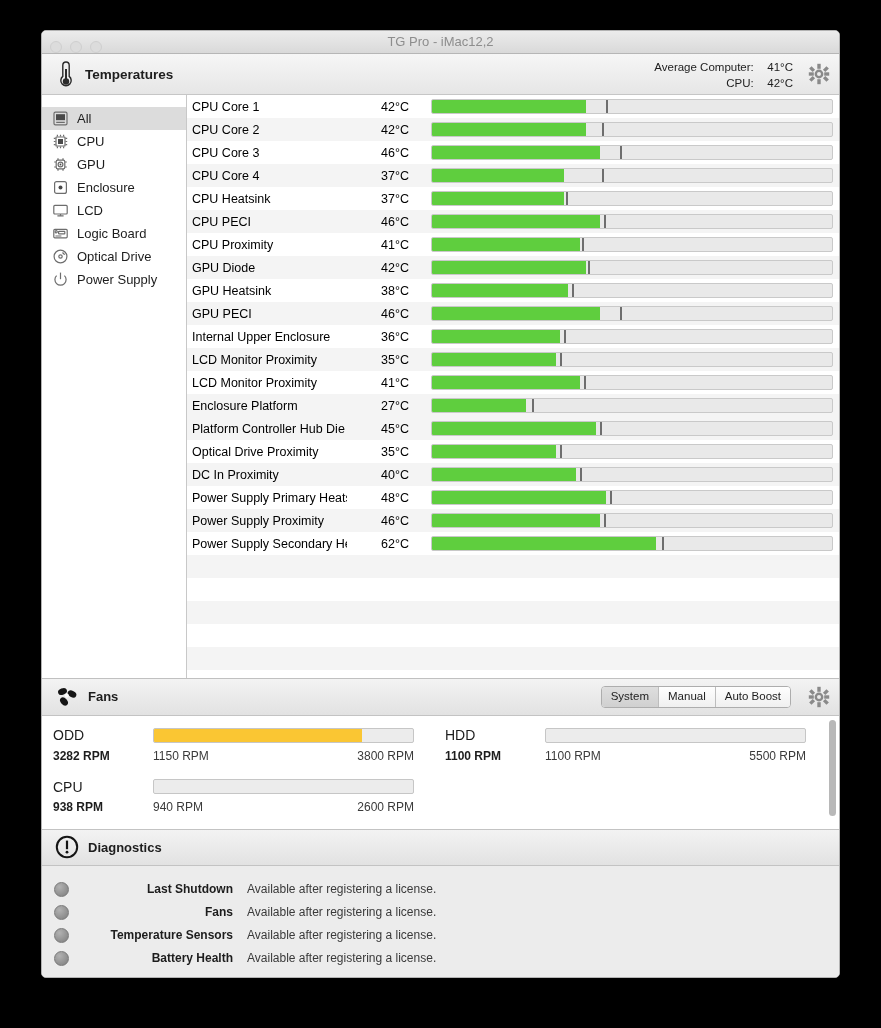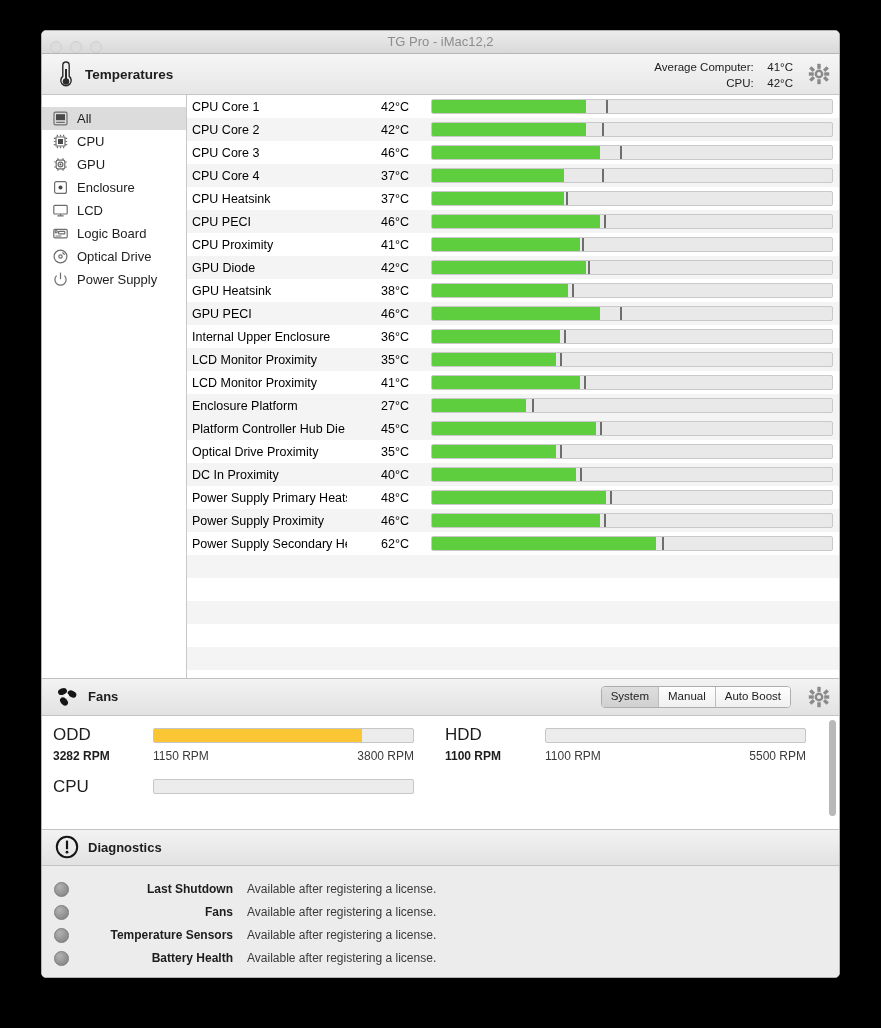--- a/index.html
+++ b/index.html
@@ -110,21 +110,21 @@
     font-size: 11.5px; color: #1d1d1d; padding: 3px 9px 4px;
     background: linear-gradient(to bottom,#fefefe,#f0f0f0);
     border-left: 1px solid #bdbdbd; cursor: default; line-height: 13px;
   }
   .seg-btn:first-child { border-left: none; }
   .seg-btn.active { background: linear-gradient(to bottom,#dedede,#d0d0d0); }
   #fans-body { flex: 0 0 113px; background: #fff; position: relative;
                padding: 10px 0 0 0; display: flex; flex-wrap: wrap; }
   .fan-cell { width: 392px; padding-left: 11px; height: 50px; }
   .fan-top { display: flex; align-items: center; height: 19px; }
-  .fan-label { width: 100px; flex: 0 0 100px; font-size: 17px; color:#1d1d1d; }
+  .fan-label { width: 100px; flex: 0 0 100px; font-size: 14px; color:#1d1d1d; }
   .fan-track { flex: 1 1 auto; margin-right: 20px; height: 15px;
                background:#ececec; border:1px solid #c6c6c6; border-radius:2px;
                overflow:hidden; position: relative; }
   .fan-fill { position:absolute; left:0; top:0; bottom:0; background:#fac633; }
   .fan-bot { display: flex; align-items: center; height: 18px; margin-top: 2px; }
   .fan-cur { width: 100px; flex: 0 0 100px; font-size: 12px; font-weight: bold; color:#1d1d1d; }
   .fan-min { flex: 1 1 auto; font-size: 12px; color:#3a3a3a; }
   .fan-max { font-size: 12px; color:#3a3a3a; margin-right: 20px; }
   #fans-scroll { position: absolute; right: 3px; top: 4px; width: 7px;
                  height: 96px; background: #b8b8b8; border-radius: 4px; }
@@ -550,20 +550,25 @@
           <div class="fan-max">5500 RPM</div>
         </div>
       </div>
       <div class="fan-cell">
         <div class="fan-top">
           <div class="fan-label">CPU</div>
           <div class="fan-track">
             <div class="fan-fill" style="width: 0%; background: rgb(250, 198, 51);"></div>
           </div>
         </div>
+        <div class="fan-bot">
+          <div class="fan-cur">938 RPM</div>
+          <div class="fan-min">940 RPM</div>
+          <div class="fan-max">2600 RPM</div>
+        </div>
       </div>
     </div>
 
   <div id="diag-header">
     <div class="diag-ico">
       <svg width="24" height="24" viewBox="0 0 24 24">
         <circle cx="12" cy="12" r="10.2" fill="none" stroke="#151515" stroke-width="2"></circle>
         <rect x="10.9" y="5.6" width="2.2" height="8.6" fill="#151515"></rect>
         <circle cx="12" cy="17.2" r="1.4" fill="#151515"></circle>
       </svg>

